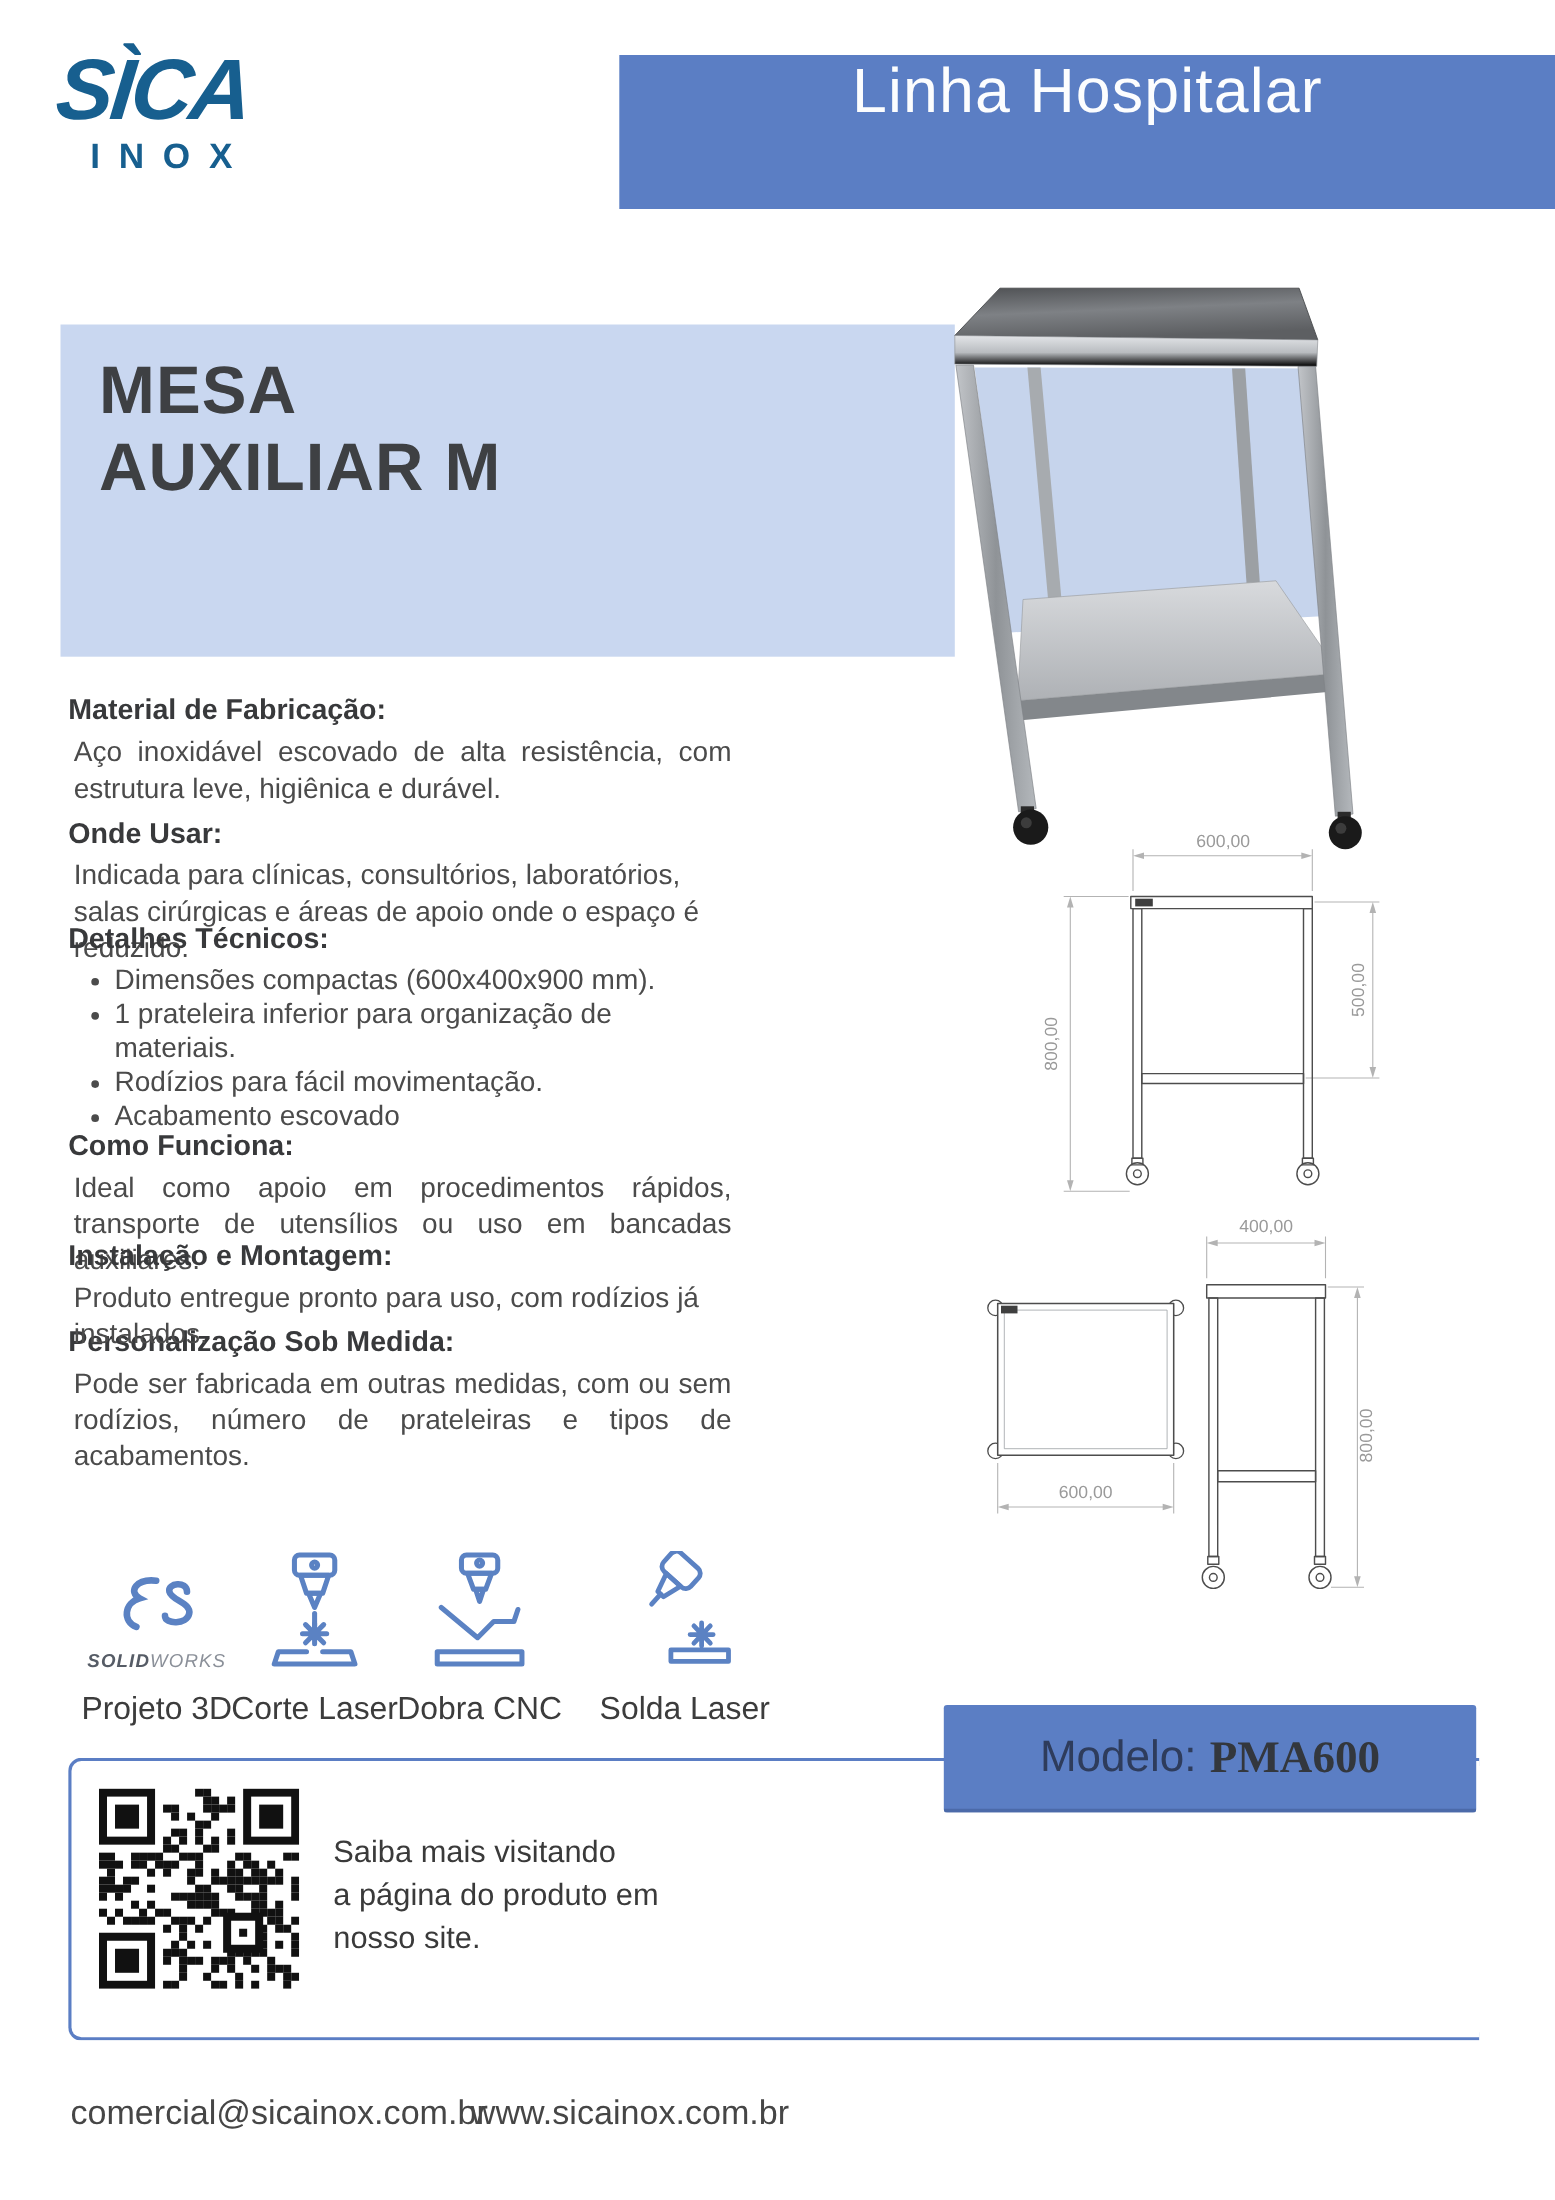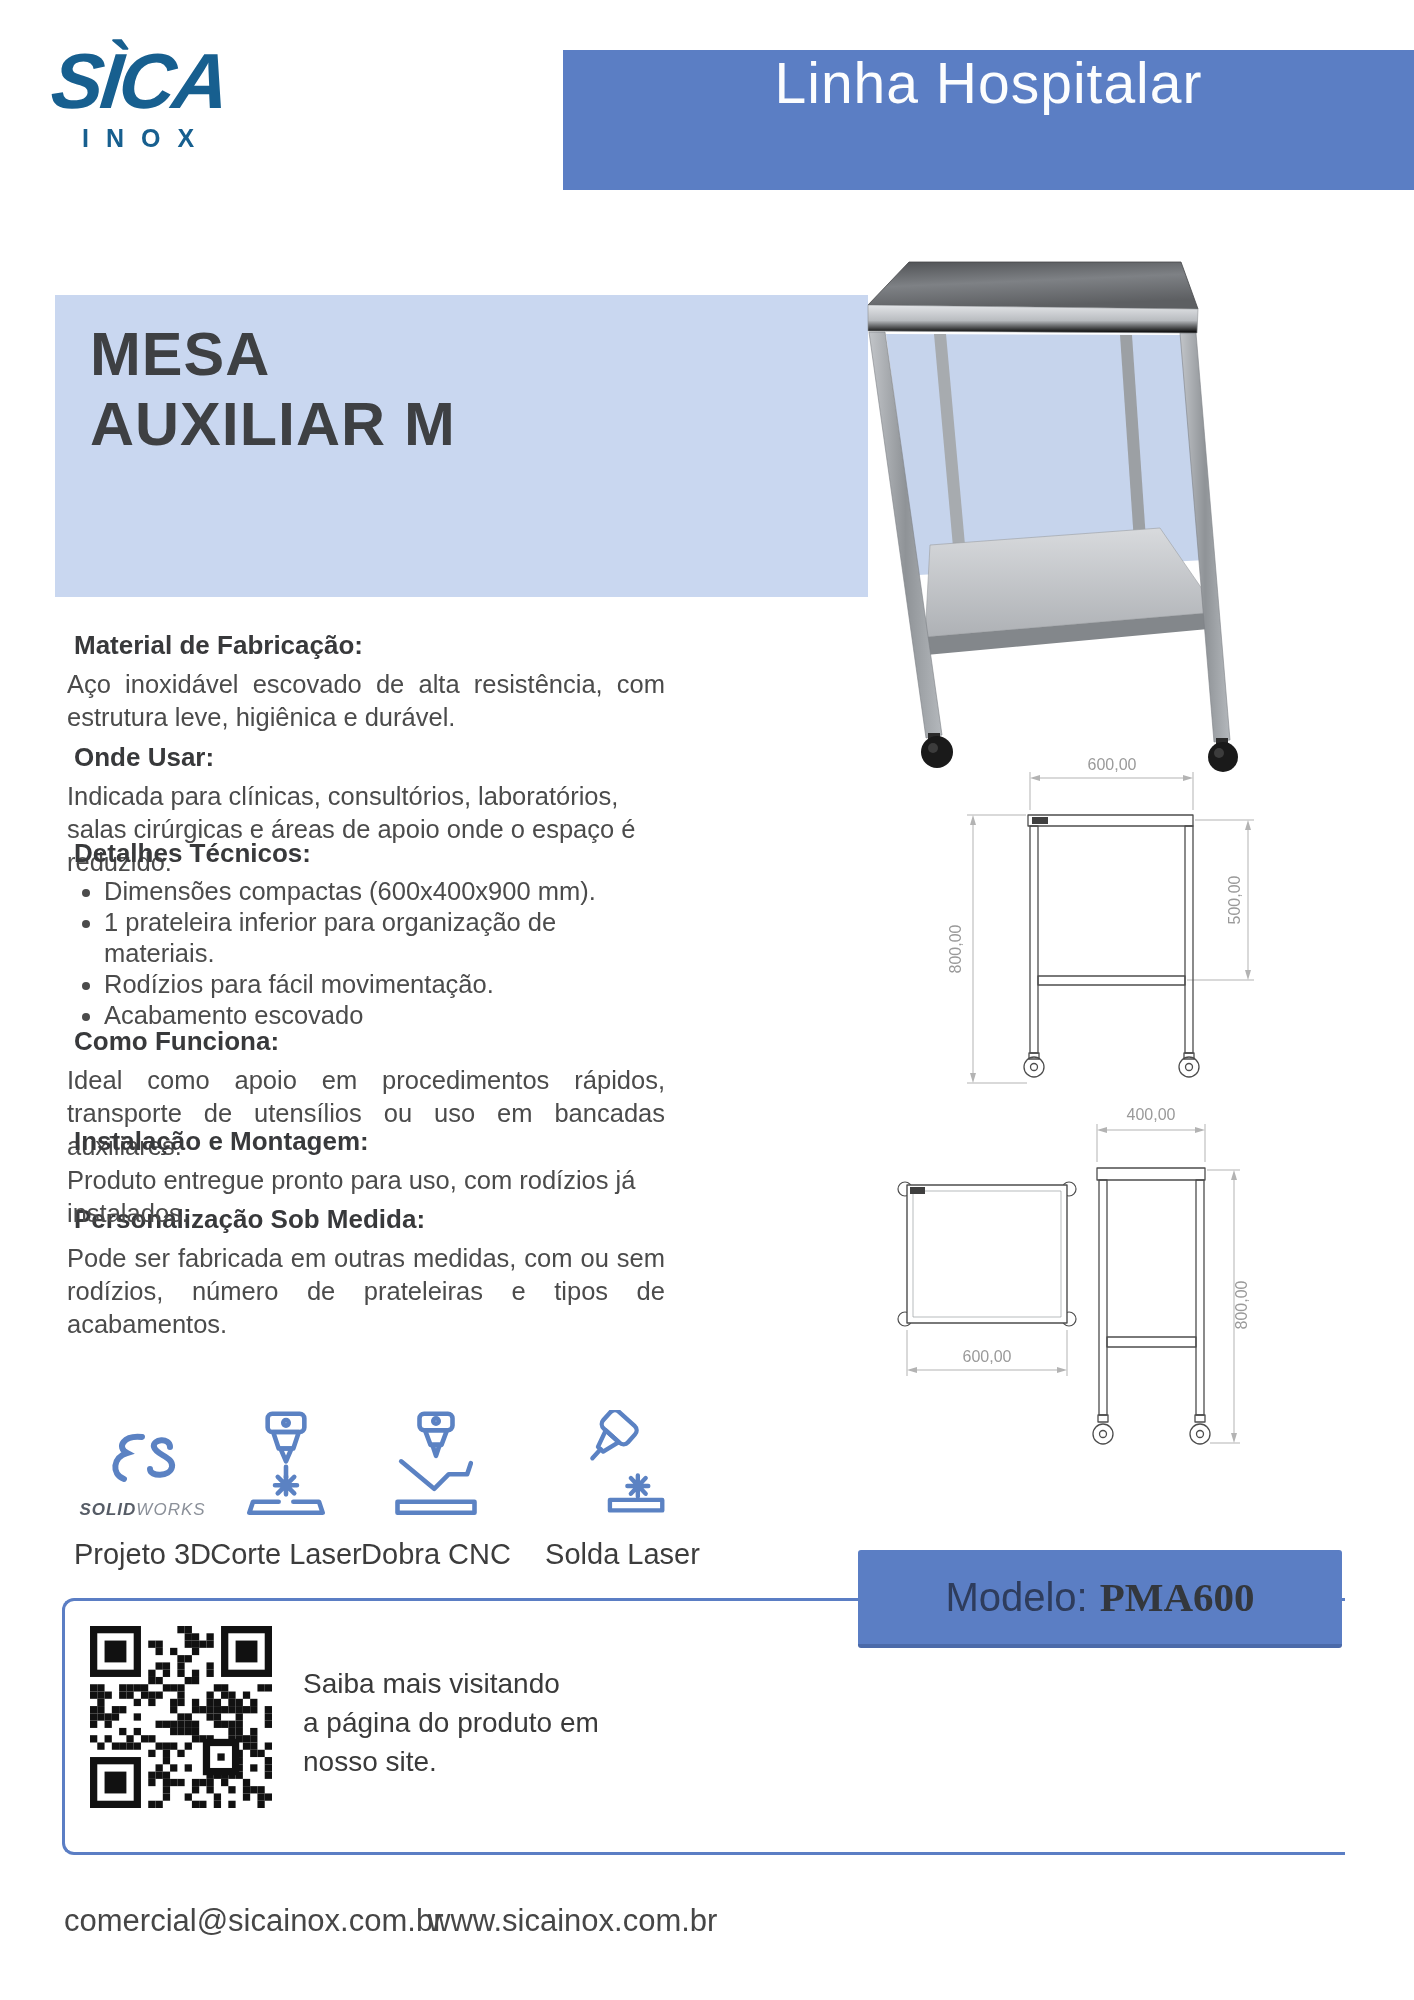--- a/index.html
+++ b/index.html
@@ -8,36 +8,36 @@
   }
   html,body{margin:0;padding:0;background:#ffffff;}
   .page{position:relative;width:1414px;height:2000px;overflow:hidden;background:#fff;
         font-family:"Liberation Sans",sans-serif;color:var(--text-body);}
   .abs{position:absolute;}
 
   
   .logo{left:52px;top:42px;}
   .logo-main{font-size:78px;font-weight:900;font-style:italic;line-height:1;
              color:var(--logo-blue);letter-spacing:-3px;transform:skewX(-6deg);}
-  .logo-sub{font-size:25px;font-weight:700;color:var(--logo-blue);
+  .logo-sub{font-size:32px;font-weight:700;color:var(--logo-blue);
             letter-spacing:17px;margin:4px 0 0 30px;}
 
   
   .banner{left:563px;top:50px;width:851px;height:140px;background:var(--accent);
           display:flex;align-items:flex-start;justify-content:center;}
   .banner-text{font-size:57px;font-weight:400;color:#fcfdfe;letter-spacing:1px;}
 
   
   .hero-panel{left:55px;top:295px;width:813px;height:302px;background:var(--light-panel);}
   .hero-title{left:90px;top:320px;font-size:61px;font-weight:800;color:#3e4043;
               line-height:1.14;letter-spacing:1px;white-space:pre-line;}
 
   
   .sec{position:absolute;left:62px;width:608px;}
-  .sec h3{font-size:26px;font-weight:800;color:var(--text-dark);margin:0 0 7px 12px;}
+  .sec h3{font-size:26px;font-weight:800;color:var(--text-dark);margin:0 0 7px 0;}
   .sec p{font-size:25.5px;line-height:33px;margin:5px;color:var(--text-body);}
   .just p{text-align:justify;}
   .sec ul{margin:2px 0 0 0;padding-left:42px;}
   .sec li{font-size:25.5px;line-height:31px;color:var(--text-body);}
 
   
   .cap{position:absolute;top:1402px;display:flex;flex-direction:column;align-items:center;}
   .cap .icon-box{height:118px;display:flex;align-items:flex-end;justify-content:center;}
   .cap-label{font-size:29px;color:#3c3c3c;margin-top:18px;white-space:nowrap;}
   .sw-word{font-style:italic;font-size:17px;letter-spacing:1px;margin-top:4px;}

